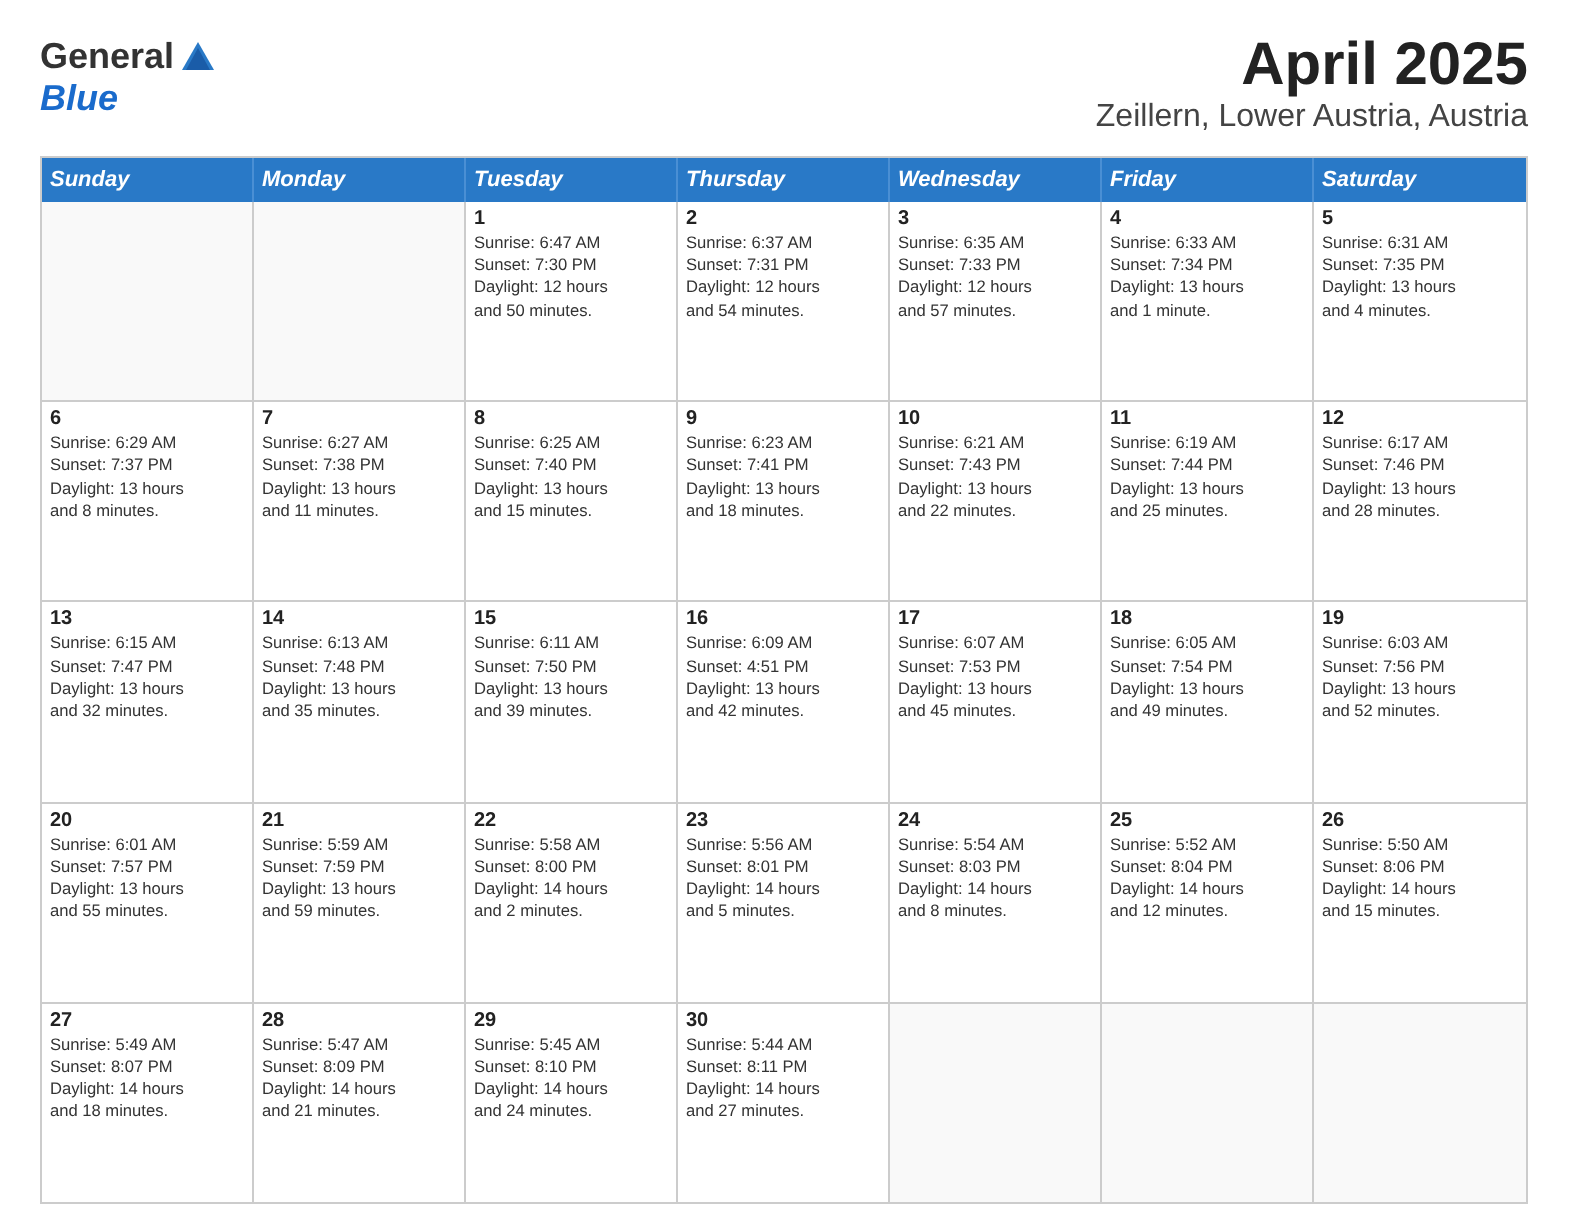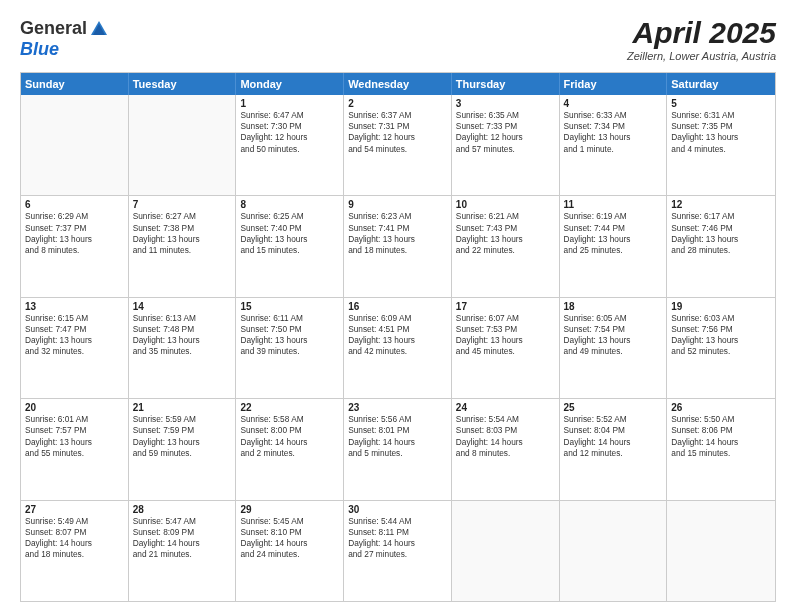--- a/index.html
+++ b/index.html
@@ -6,21 +6,21 @@
     body {
       font-family: Arial, sans-serif;
       background: #fff;
       width: 792px;
       height: 612px;
       overflow: hidden;
     }
     .page {
       width: 792px;
       height: 612px;
-      padding: 18px 16px 10px 20px;
+      padding: 18px 28px 10px 20px;
       display: flex;
       flex-direction: column;
     }
     .header {
       display: flex;
       justify-content: space-between;
       align-items: flex-start;
       margin-bottom: 10px;
     }
     .logo {
@@ -43,30 +43,29 @@
       color: #1a6bcc;
       font-style: italic;
     }
     .logo-icon {
       width: 20px;
       height: 20px;
       margin-left: 2px;
     }
     .header-right {
       text-align: right;
-      font-style: italic;
     }
     .month-title {
       font-size: 30px;
       font-weight: bold;
       color: #222;
       line-height: 1;
     }
     .location {
-      font-size: 11px;
+      font-size: 16px;
       color: #444;
       margin-top: 2px;
     }
     .calendar {
       flex: 1;
       display: flex;
       flex-direction: column;
       border: 1px solid #ccc;
     }
     .cal-header {
@@ -74,20 +73,21 @@
       grid-template-columns: repeat(7, 1fr);
       background: #2979c7;
     }
     .cal-header-cell {
       color: #fff;
       font-size: 11px;
       font-weight: bold;
       padding: 5px 4px;
       text-align: left;
       border-right: 1px solid #4a8fd4;
+      font-style: italic;
     }
     .cal-header-cell:last-child { border-right: none; }
     .cal-body {
       display: flex;
       flex-direction: column;
       flex: 1;
     }
     .cal-row {
       display: grid;
       grid-template-columns: repeat(7, 1fr);
@@ -135,24 +135,24 @@
     </div>
     <div class="header-right">
       <div class="month-title">April 2025</div>
       <div class="location">Zeillern, Lower Austria, Austria</div>
     </div>
   </div>
 
   <div class="calendar">
     <div class="cal-header">
     <div class="cal-header-cell">Sunday</div>
+        <div class="cal-header-cell">Monday</div>
         <div class="cal-header-cell">Tuesday</div>
-        <div class="cal-header-cell">Monday</div>
+        <div class="cal-header-cell">Thursday</div>
         <div class="cal-header-cell">Wednesday</div>
-        <div class="cal-header-cell">Thursday</div>
         <div class="cal-header-cell">Friday</div>
         <div class="cal-header-cell">Saturday</div>
       </div>
     <div class="cal-body">
     <div class="cal-row">
           <div class="cal-cell empty"></div>
           <div class="cal-cell empty"></div>
           <div class="cal-cell">
             <span class="day-num">1</span>
             <span class="cell-line">Sunrise: 6:47 AM</span>

